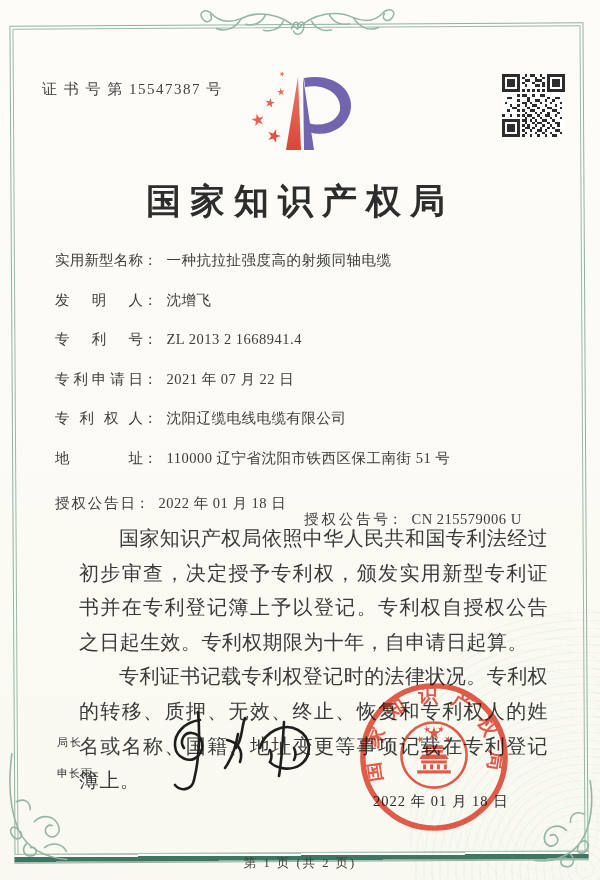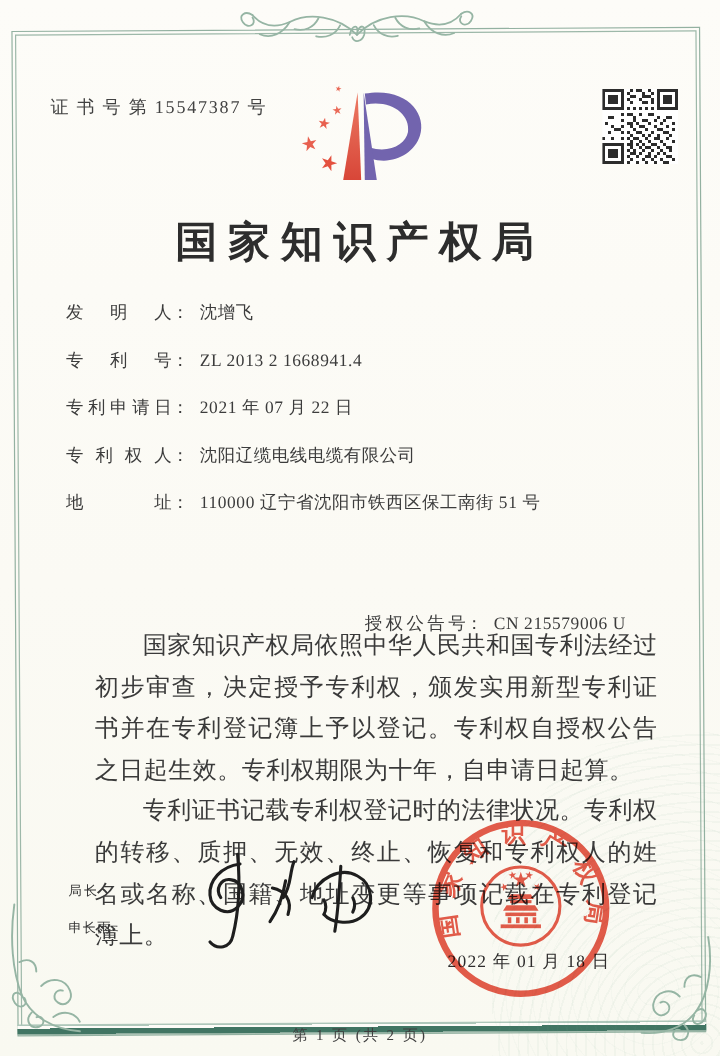--- a/index.html
+++ b/index.html
@@ -227,37 +227,41 @@
         <rect x="14" y="24" width="1" height="1"></rect>
         <rect x="17" y="24" width="1" height="1"></rect>
         <rect x="20" y="24" width="2" height="1"></rect>
     </g>
   </svg>
 
   <div class="title">国家知识产权局</div>
 
   <div class="fields">
     <div class="frow">
+      <span class="flabel">实用新型名称</span><span class="fcolon">：</span><span class="fvalue">一种抗拉扯强度高的射频同轴电缆</span>
+    </div>
+    <div class="frow">
       <span class="flabel">发明人</span><span class="fcolon">：</span><span class="fvalue">沈增飞</span>
     </div>
     <div class="frow">
       <span class="flabel">专利号</span><span class="fcolon">：</span><span class="fvalue">ZL 2013 2 1668941.4</span>
     </div>
     <div class="frow">
       <span class="flabel">专利申请日</span><span class="fcolon">：</span><span class="fvalue">2021 年 07 月 22 日</span>
     </div>
     <div class="frow">
       <span class="flabel">专利权人</span><span class="fcolon">：</span><span class="fvalue">沈阳辽缆电线电缆有限公司</span>
     </div>
     <div class="frow">
       <span class="flabel">地址</span><span class="fcolon">：</span><span class="fvalue">110000 辽宁省沈阳市铁西区保工南街 51 号</span>
     </div>
   </div>
 
   <div class="grant">
+    <span><span class="flabel" style="width:80px">授权公告日</span><span class="fcolon">：</span><span class="fvalue">2022 年 01 月 18 日</span></span>
     <span class="pair2"><span class="flabel" style="width:84px">授权公告号</span><span class="fcolon">：</span><span class="fvalue">CN 215579006 U</span></span>
   </div>
 
   <div class="paras">
     <p>国家知识产权局依照中华人民共和国专利法经过初步审查，决定授予专利权，颁发实用新型专利证书并在专利登记簿上予以登记。专利权自授权公告之日起生效。专利权期限为十年，自申请日起算。</p>
     <p>专利证书记载专利权登记时的法律状况。专利权的转移、质押、无效、终止、恢复和专利权人的姓名或名称、国籍、地址变更等事项记载在专利登记簿上。</p>
   </div>
 
   <div class="signer">
     <div>局长</div>

